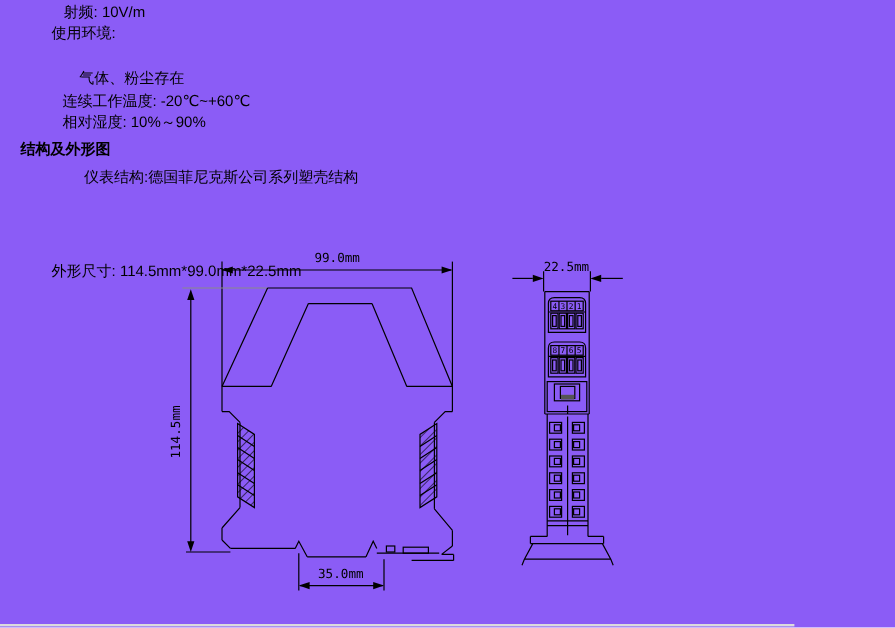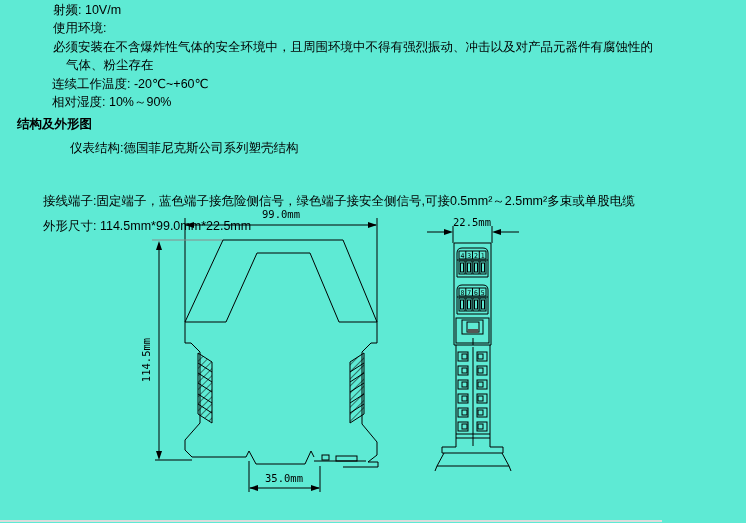--- a/index.html
+++ b/index.html
@@ -1,18 +1,18 @@
 <!DOCTYPE html>
 <html><head>
 <meta charset="utf-8">
 <style>
   * { margin: 0; padding: 0; box-sizing: border-box; }
   html, body { width: 746px; height: 523px; background: #ffffff; overflow: hidden; }
   #page {
-    position: relative; width: 746px; height: 523px; background: #5eead4;
+    position: relative; width: 746px; height: 523px; background: #8b5cf6;
     font-family: "Liberation Sans", "DejaVu Sans", sans-serif;
     color: #000000;
     text-decoration: underline;
   }
   .txt {
     position: absolute; white-space: nowrap;
     font-size: 12.5px; line-height: 15px; color: #000;
   }
   .txt.bold { font-weight: bold; }
   svg text {
@@ -29,29 +29,27 @@
     position: absolute; left: 0; top: 520px; width: 662px; height: 2px;
     background: #dcdcdc;
   }
 </style>
 </head>
 <body>
 
 <div id="page">
 
   <div class="txt" style="left:53px; top:3px;">射频: 10V/m</div>
-  <div class="txt" style="left:53px; top:21px;">使用环境:</div>
-  <div class="txt" style="left:53px; top:40px;">必须安装在不含爆炸性气体的安全环境中，且周围环境中不得有强烈振动、冲击以及对产品元器件有腐蚀性的</div>
+  <div class="txt" style="left:43px; top:21px;">使用环境:</div>
   <div class="txt" style="left:18px; top:58px;margin-left:48px;">气体、粉尘存在</div>
   <div class="txt" style="left:52px; top:77px;">连续工作温度: -20℃~+60℃</div>
   <div class="txt" style="left:52px; top:95px;">相对湿度: 10%～90%</div>
 
   <div class="txt bold" style="left:17px; top:117px;">结构及外形图</div>
   <div class="txt" style="left:43px; top:141px;margin-left:27px;">仪表结构:德国菲尼克斯公司系列塑壳结构</div>
-  <div class="txt" style="left:43px; top:194px;">接线端子:固定端子，蓝色端子接危险侧信号，绿色端子接安全侧信号,可接0.5mm²～2.5mm²多束或单股电缆</div>
   <div class="txt" style="left:43px; top:219px;text-align:right;">外形尺寸: 114.5mm*99.0mm*22.5mm</div>
 
   <svg width="746" height="523" viewBox="0 0 746 523" style="position:absolute;left:0;top:0;">
     <defs>
       <pattern id="hatch" width="5" height="5" patternUnits="userSpaceOnUse" patternTransform="rotate(45)">
         <line x1="0" y1="0" x2="0" y2="5" stroke="#222" stroke-width="1"></line>
       </pattern>
     </defs>
 
     <g>

